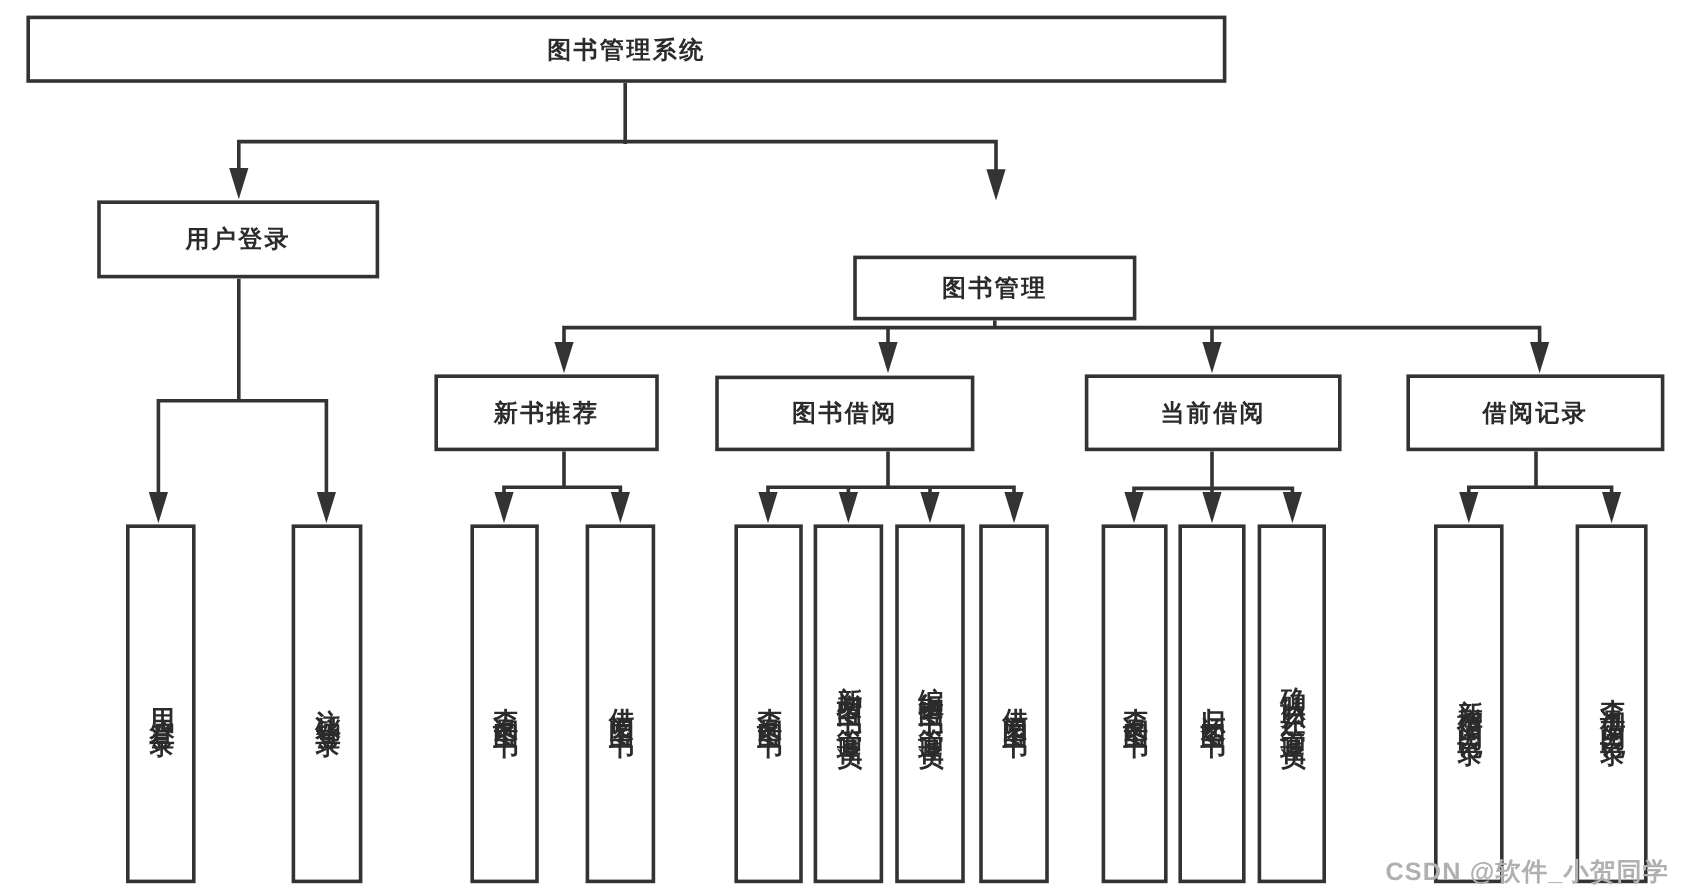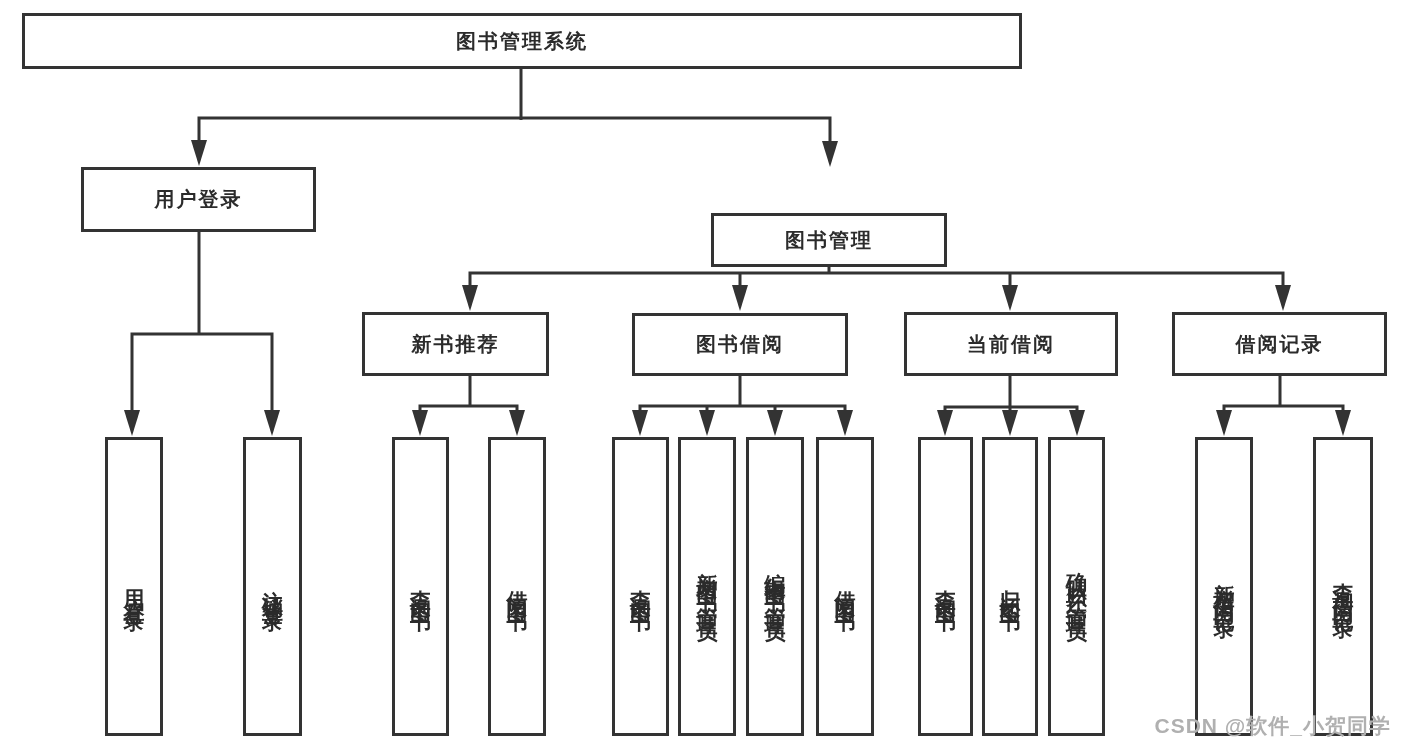--- a/index.html
+++ b/index.html
@@ -86,21 +86,21 @@
   <div class="node" style="left:81px; top:167px; width:235px; height:65px;">
     <span class="lbl">用户登录</span>
   </div>
   <div class="node" style="left:711px; top:168px; width:236px; height:54px;margin-top:45px;">
     <span class="lbl">图书管理</span>
   </div>
 
   <div class="node" style="left:362px; top:312px; width:187px; height:64px;">
     <span class="lbl">新书推荐</span>
   </div>
-  <div class="node" style="left:632px; top:313px; width:216px; height:63px;">
+  <div class="node" style="left:596px; top:313px; width:216px; height:63px;">
     <span class="lbl">图书借阅</span>
   </div>
   <div class="node" style="left:904px; top:312px; width:214px; height:64px;justify-content:center;">
     <span class="lbl">当前借阅</span>
   </div>
   <div class="node" style="left:1172px; top:312px; width:215px; height:64px;">
     <span class="lbl">借阅记录</span>
   </div>
 
   <div class="node leaf" style="left:105px; top:437px; width:58px; height:299px;">

